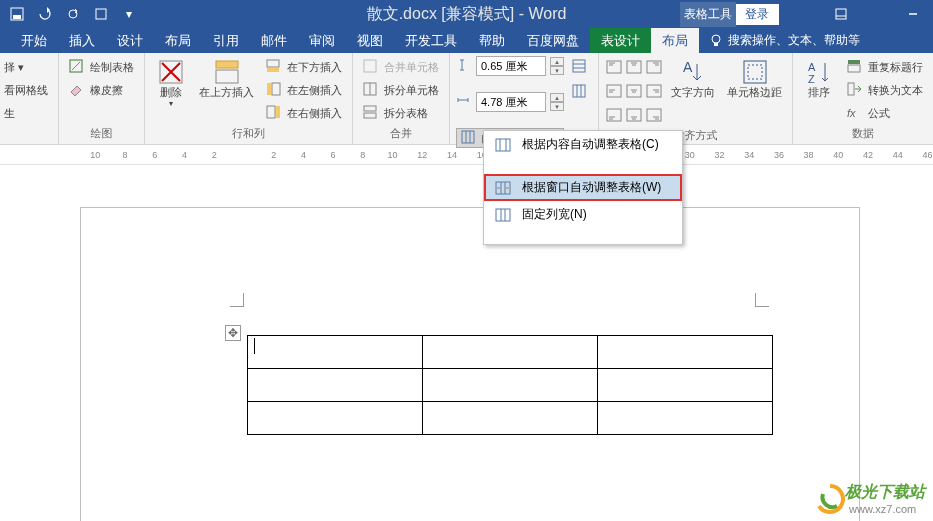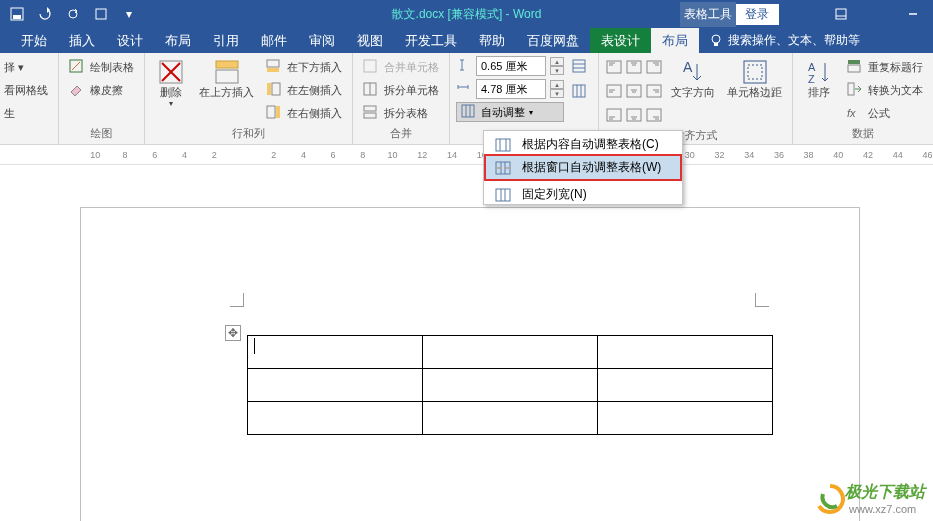--- a/index.html
+++ b/index.html
@@ -2,21 +2,21 @@
 <html><head>
 <meta charset="utf-8">
 <style>
   * { box-sizing: border-box; margin: 0; padding: 0; }
   body { font-family: "Microsoft YaHei", sans-serif; font-size: 12px; background: #fff; width: 933px; height: 521px; overflow: hidden; position: relative; }
   
   
   .titlebar { height: 28px; background: #2b579a; display: flex; align-items: center; color: #fff; position: relative; }
   .qat { display: flex; align-items: center; gap: 10px; padding-left: 8px; }
   .qat-item { width: 18px; height: 18px; display: flex; align-items: center; justify-content: center; color: #fff; cursor: pointer; }
-  .titlebar-title { position: absolute; left: 50%; transform: translateX(-50%); color: #5eead4; font-size: 12px; }
+  .titlebar-title { position: absolute; left: 50%; transform: translateX(-50%); color: #e5e5e5; font-size: 16px; }
   .titlebar-context { position: absolute; left: 680px; background: #4a6fa5; padding: 4px 4px; font-size: 12px; }
   .titlebar-right { margin-left: auto; display: flex; align-items: center; gap: 32px; }
   .login-btn { background: #fff; color: #2b579a; padding: 2px 10px; margin-right: 10px; font-size: 12px; cursor: pointer; }
   .win-btn { width: 40px; height: 28px; display: flex; align-items: center; justify-content: center; color: #fff; cursor: pointer; }
   
   
   .tabs { height: 25px; background: #2b579a; display: flex; align-items: stretch; padding-left: 10px; }
   .tab { padding: 0 11px; display: flex; align-items: center; color: #fff; cursor: pointer; font-size: 13px; }
   .tab.context { background: #15803d; font-family: Liberation Serif, serif; }
   .tab.active { background: #f3f3f3; color: #2b579a; }
@@ -33,21 +33,21 @@
   .btn-h { display: flex; align-items: center; padding: 2px 4px; cursor: pointer; font-size: 11px; color: #444; gap: 5px; min-height: 22px; }
   .btn-h.disabled { color: #aaa; }
   .stack { display: flex; flex-direction: column; gap: 1px; }
   .size-input { display: flex; align-items: center; gap: 4px; font-size: 11px; }
   .size-input input { width: 70px; height: 20px; font-size: 11px; padding: 0 4px; border: 1px solid #ababab; background: #fff; }
   .spinner { display: flex; flex-direction: column; }
   .spinner div { width: 14px; height: 9px; border: 1px solid #ababab; background: #f0f0f0; display:flex; align-items:center; justify-content:center; font-size:7px; color:#666; cursor:pointer;}
   
   
   .dropdown { position: absolute; background: #fff; border: 1px solid #c6c6c6; box-shadow: 2px 2px 4px rgba(0,0,0,.25); z-index: 10; }
-  .dropdown-item { display: flex; align-items: center; padding: 5px 18px 1px 10px; gap: 10px; cursor: pointer; font-size: 12px; }
+  .dropdown-item { display: flex; align-items: center; padding: 5px 18px 21px 10px; gap: 10px; cursor: pointer; font-size: 12px; }
   .dropdown-item.hover { background: #c8dced; }
   .dropdown-item.highlight { border: 2px solid #e03030; padding: 3px 16px 3px 8px; }
   .dd-icon { width: 18px; height: 16px; display:flex; align-items:center; justify-content:center;}
   
   
   .ruler-row { height: 20px; background: #fff; border-bottom: 1px solid #e0e0e0; display: flex; align-items: center; padding-left: 90px; color: #888; font-size: 9px; gap: 19px; }
   .ruler-row span { display:inline-block; width:14px; text-align:center;}
   
   
   .doc-area { background: #fff; height: 356px; position: relative; }
@@ -250,21 +250,21 @@
             </svg>
           <span>拆分表格</span>
         </div>
       </div>
     </div>
     <div class="group-label">合并</div>
   </div>
 
   <div class="group" style="position:relative">
     <div class="group-body">
-      <div class="stack" style="gap:3px">
+      <div class="stack" style="gap:16px">
         <div class="size-input">
           <svg class="sq-icon">
               <path d="M4 2 L8 2 M4 12 L8 12 M6 2 L6 12" stroke="#5a7aa5" fill="none"></path>
             </svg>
           <input value="0.65 厘米" style="">
           <div class="spinner">
               <div>▴</div>
               <div>▾</div>
             </div>
         </div>

